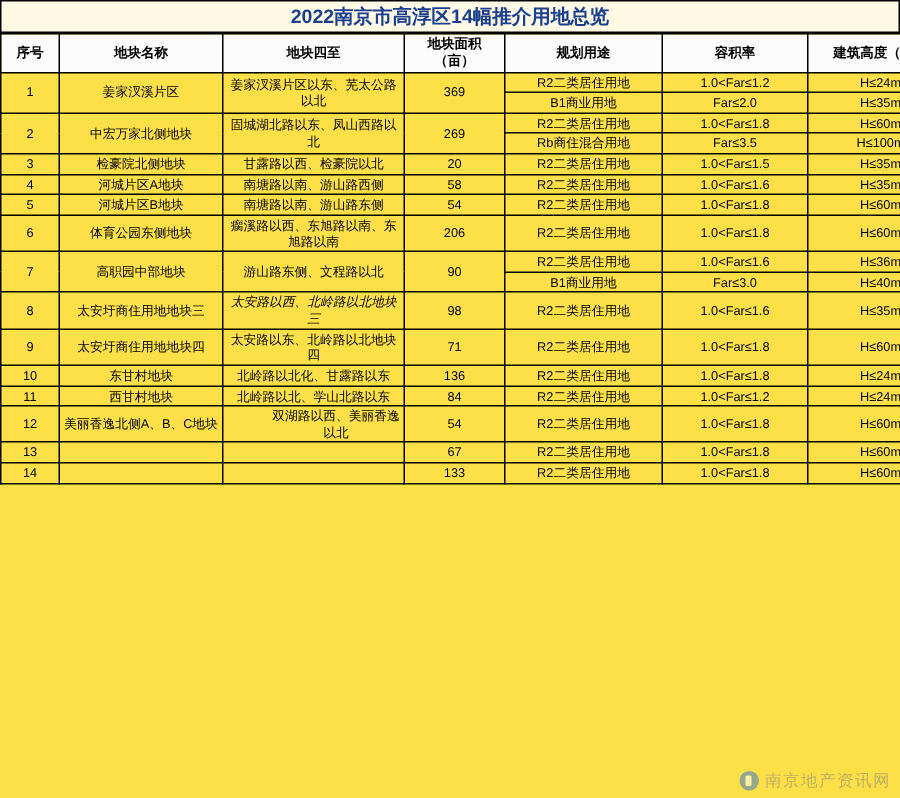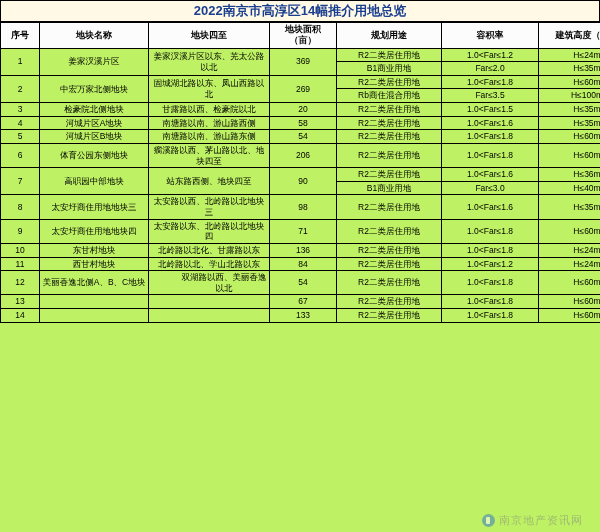--- a/index.html
+++ b/index.html
@@ -6,21 +6,21 @@
     margin: 0;
     padding: 0;
     background: #ffffff;
     font-family: "Liberation Sans", sans-serif;
   }
   #page {
     position: relative;
     width: 600px;
     height: 532px;
     overflow: hidden;
-    background: #bef264;
+    background: #fde047;
   }
   .title-bar {
     box-sizing: border-box;
     width: 600px;
     height: 22px;
     background: #fff9e6;
     border: 1px solid #000000;
     display: flex;
     align-items: center;
     justify-content: center;
@@ -53,21 +53,21 @@
   td.c-no { width: 34px; }
   td.c-name { width: 104px; }
   td.c-bound { width: 116px; }
   td.c-area { width: 62px; }
   td.c-use { width: 100px; }
   td.c-far { width: 92px; }
   td.c-height { width: 92px; }
   .cell-pad { padding: 3px 2px; }
   .watermark {
     position: absolute;
-    right: 17px;
+    right: 6px;
     bottom: 4px;
     display: flex;
     align-items: center;
     gap: 4px;
     opacity: 0.5;
     pointer-events: none;
   }
   .wm-circle {
     width: 13px;
     height: 13px;
@@ -164,44 +164,44 @@
           <td class="c-name cell-pad" rowspan="1" style="width: 104px;">河城片区B地块</td>
           <td class="c-bound cell-pad" rowspan="1" style="width: 116px;">南塘路以南、游山路东侧</td>
           <td class="c-area cell-pad" rowspan="1" style="width: 62px;">54</td>
           <td class="c-use" style="width: 100px;">R2二类居住用地</td>
           <td class="c-far" style="width: 92px;">1.0&lt;Far≤1.8</td>
           <td class="c-height" style="width: 92px;">H≤60m</td>
         </tr>
         <tr>
           <td class="c-no cell-pad" rowspan="1" style="width: 34px;">6</td>
           <td class="c-name cell-pad" rowspan="1" style="width: 104px;">体育公园东侧地块</td>
-          <td class="c-bound cell-pad" rowspan="1" style="width: 116px;">瘸溪路以西、茅山路以北、地块四至</td>
+          <td class="c-bound cell-pad" rowspan="1" style="width: 116px;">瘸溪路以西、东旭路以南、东旭路以南</td>
           <td class="c-area cell-pad" rowspan="1" style="width: 62px;">206</td>
           <td class="c-use" style="width: 100px;">R2二类居住用地</td>
           <td class="c-far" style="width: 92px;">1.0&lt;Far≤1.8</td>
           <td class="c-height" style="width: 92px;">H≤60m</td>
         </tr>
         <tr>
           <td class="c-no cell-pad" rowspan="2" style="width: 34px;">7</td>
           <td class="c-name cell-pad" rowspan="2" style="width: 104px;">高职园中部地块</td>
-          <td class="c-bound cell-pad" rowspan="2" style="width: 116px;">站东路西侧、地块四至</td>
+          <td class="c-bound cell-pad" rowspan="2" style="width: 116px;">游山路东侧、文程路以北</td>
           <td class="c-area cell-pad" rowspan="2" style="width: 62px;">90</td>
           <td class="c-use" style="width: 100px;">R2二类居住用地</td>
           <td class="c-far" style="width: 92px;">1.0&lt;Far≤1.6</td>
           <td class="c-height" style="width: 92px;">H≤36m</td>
         </tr>
         <tr>
           <td class="c-use" style="width: 100px;">B1商业用地</td>
           <td class="c-far" style="width: 92px;">Far≤3.0</td>
           <td class="c-height" style="width: 92px;">H≤40m</td>
         </tr>
         <tr>
           <td class="c-no cell-pad" rowspan="1" style="width: 34px;">8</td>
           <td class="c-name cell-pad" rowspan="1" style="width: 104px;">太安圩商住用地地块三</td>
-          <td class="c-bound cell-pad" rowspan="1" style="width: 116px;">太安路以西、北岭路以北地块三</td>
+          <td class="c-bound cell-pad" rowspan="1" style="width: 116px; font-style: italic;">太安路以西、北岭路以北地块三</td>
           <td class="c-area cell-pad" rowspan="1" style="width: 62px;">98</td>
           <td class="c-use" style="width: 100px;">R2二类居住用地</td>
           <td class="c-far" style="width: 92px;">1.0&lt;Far≤1.6</td>
           <td class="c-height" style="width: 92px;">H≤35m</td>
         </tr>
         <tr>
           <td class="c-no cell-pad" rowspan="1" style="width: 34px;">9</td>
           <td class="c-name cell-pad" rowspan="1" style="width: 104px;">太安圩商住用地地块四</td>
           <td class="c-bound cell-pad" rowspan="1" style="width: 116px;">太安路以东、北岭路以北地块四</td>
           <td class="c-area cell-pad" rowspan="1" style="width: 62px;">71</td>

